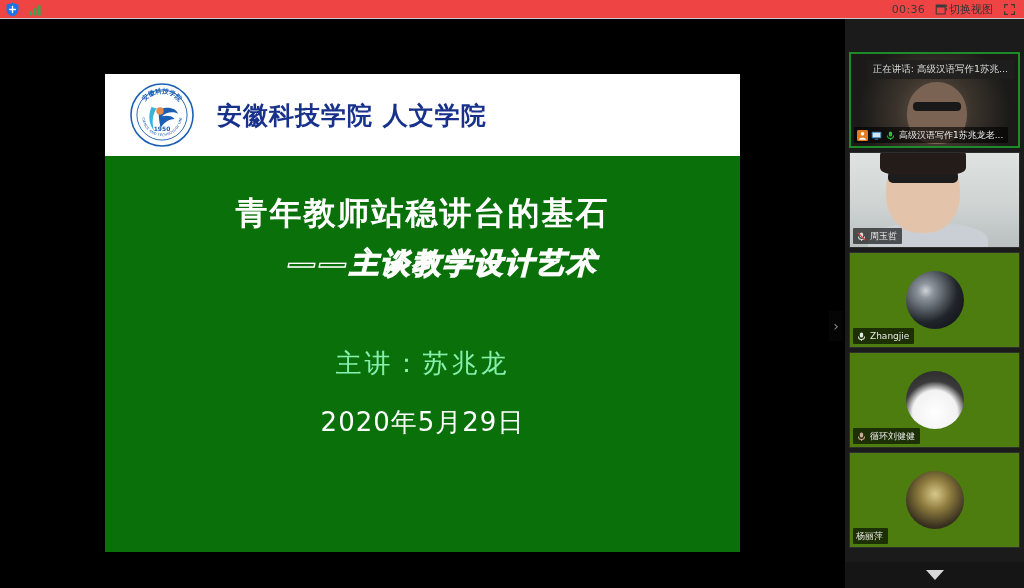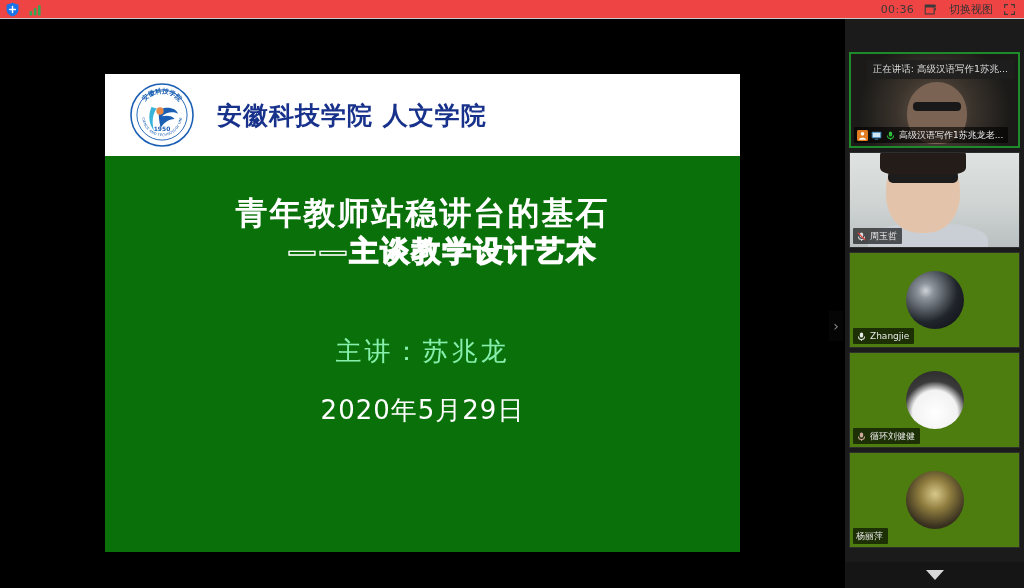--- a/index.html
+++ b/index.html
@@ -17,21 +17,21 @@
     background: #ef4444; border-bottom: 1px solid #c8c8c8;
     display: flex; align-items: center;
   }
   .topbar-left { display: flex; align-items: center; gap: 6px; padding-left: 4px; }
   .tb-icon { width: 17px; height: 17px; display: block; }
   .topbar-right {
     margin-left: auto; display: flex; align-items: center; gap: 10px;
     padding-right: 8px; font-size: 11px; color: #333;
   }
   .timer { font-size: 11px; color: #3a3a3a; letter-spacing: .3px; }
-  .switch-view { display: flex; align-items: center; gap: 12px; cursor: pointer; }
+  .switch-view { display: flex; align-items: center; gap: 1px; cursor: pointer; }
   .switch-view span.lbl { font-size: 11px; color: #333; }
   .fs-icon { width: 13px; height: 13px; display: block; }
 
   
   .stage {
     position: absolute; left: 0; top: 19px; width: 845px; height: 569px;
     background: #000; overflow: hidden;
   }
   .slide {
     position: absolute; left: 105px; top: 55px; width: 635px; height: 478px;
@@ -51,26 +51,27 @@
   }
   .slide-body {
     flex: 1; position: relative; display: flex; flex-direction: column;
     align-items: center; padding-top: 38px;
   }
   .s-title {
     color: #ffffff; font-size: 32px; font-weight: bold;
     letter-spacing: 2px; text-align: center; line-height: 1.2;
   }
   .s-subtitle {
-    font-size: 29px; font-weight: bold;
+    margin-top: 12px; font-size: 29px; font-weight: bold;
     letter-spacing: 2px; text-align: center;
     color: #0a7009;
     -webkit-text-stroke: 1.3px #ffffff;
     text-shadow: 0 0 1px rgba(255,255,255,.9);
     padding-left: 40px;
+    font-style: italic;
   }
   .s-speaker {
     margin-top: 62px; color: #86efac; font-size: 26px;
     letter-spacing: 3px; text-align: center;
   }
   .s-date {
     margin-top: 24px; color: #ffffff; font-size: 26px;
     letter-spacing: 1px; text-align: center;
   }
   .panel-toggle {

